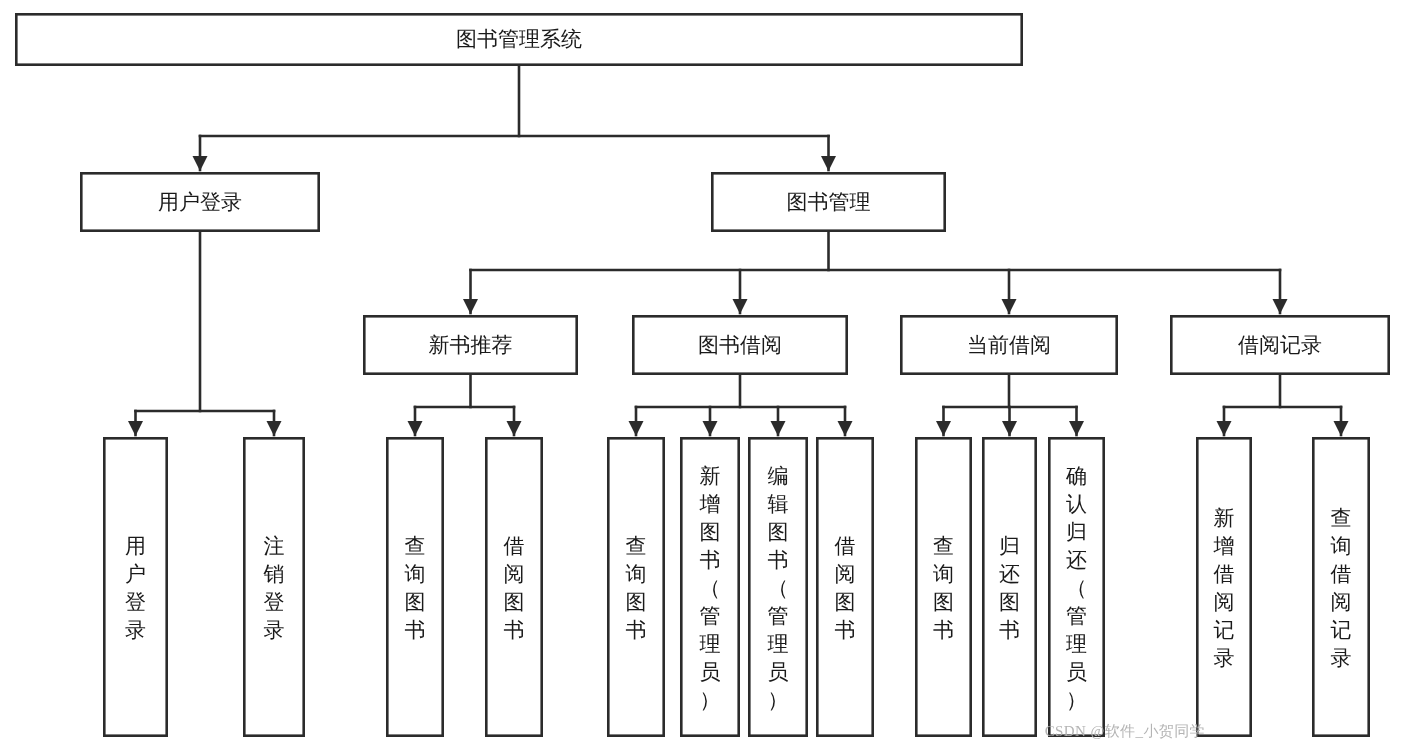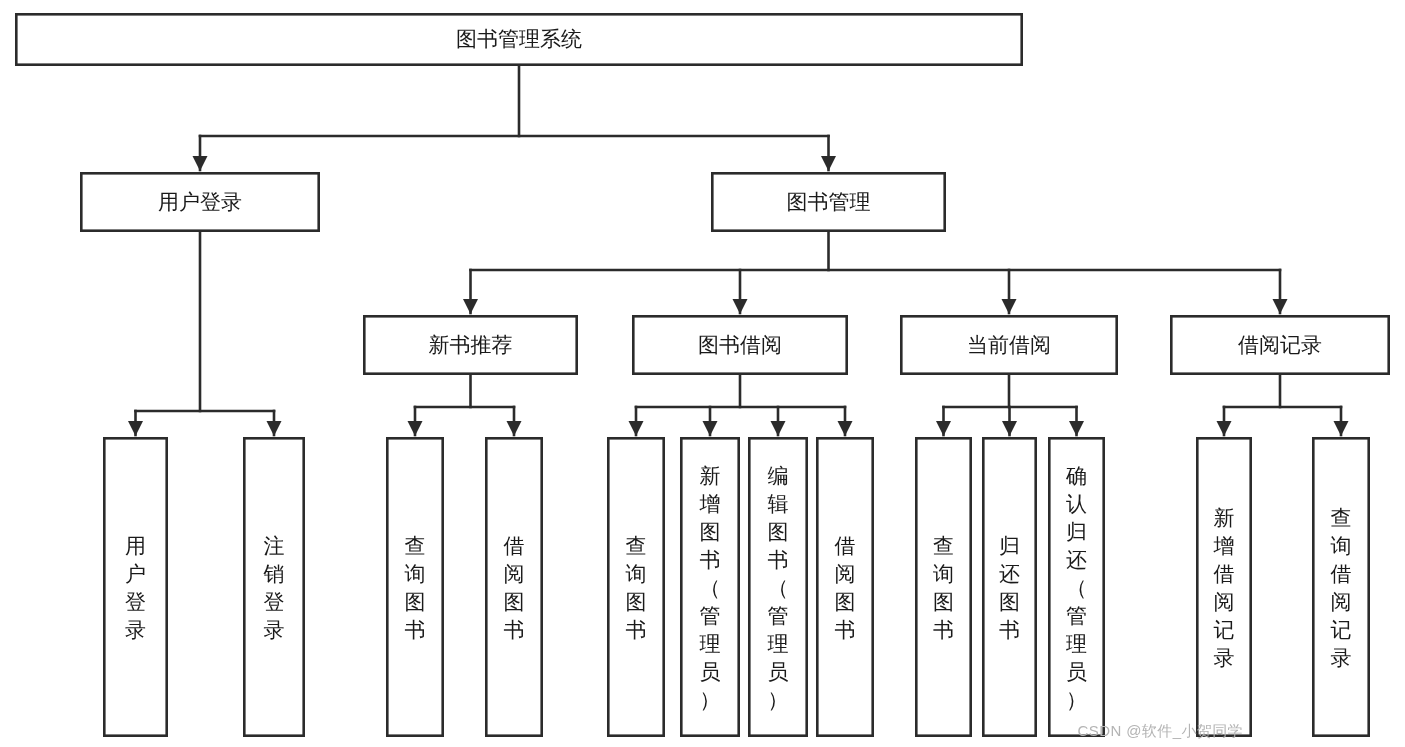--- a/index.html
+++ b/index.html
@@ -11,21 +11,20 @@
     width: 1405px;
     height: 747px;
     font-family: "Liberation Sans", "DejaVu Sans", sans-serif;
     overflow: hidden;
     position: relative;
   }
   #diagram-root {
     position: relative;
     width: 1217px;
     height: 747px;
-    padding-left: 38px;
   }
   svg.diagram-canvas {
     position: absolute;
     left: 0;
     top: 0;
     width: 1405px;
     height: 747px;
     display: block;
   }
   .node-box {
@@ -53,21 +52,21 @@
   .node-label-vertical {
     font-family: "Liberation Sans", "DejaVu Sans", sans-serif;
     fill: #1a1a1a;
     font-size: 21px;
     text-anchor: middle;
   }
   .watermark {
     position: absolute;
     right: 12px;
     bottom: 6px;
-    font-family: Liberation Sans, sans-serif;
+    font-family: Liberation Serif, serif;
     font-size: 15px;
     color: #b4b4b4;
     letter-spacing: 0.4px;
     white-space: nowrap;
     user-select: none;
   }
 </style>
 </head>
 <body>
 

